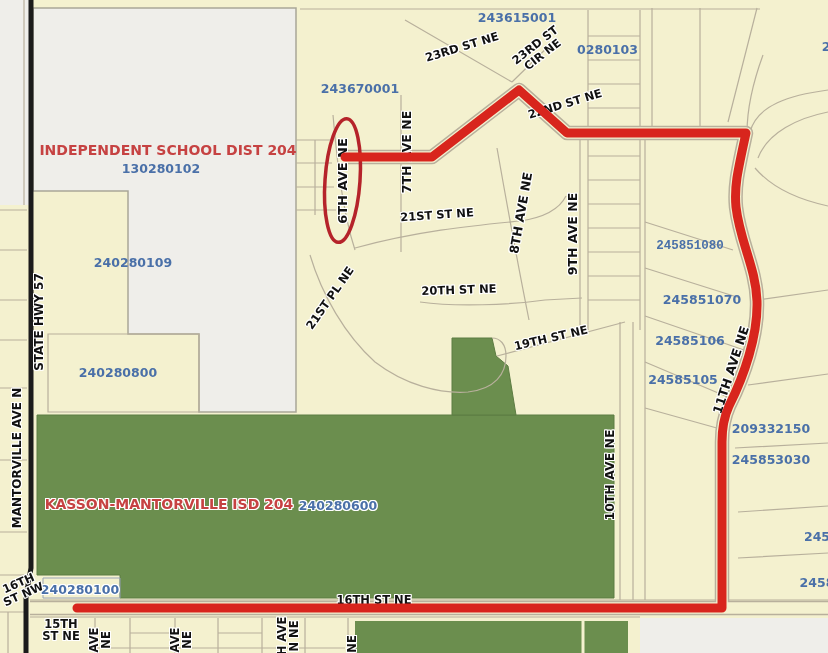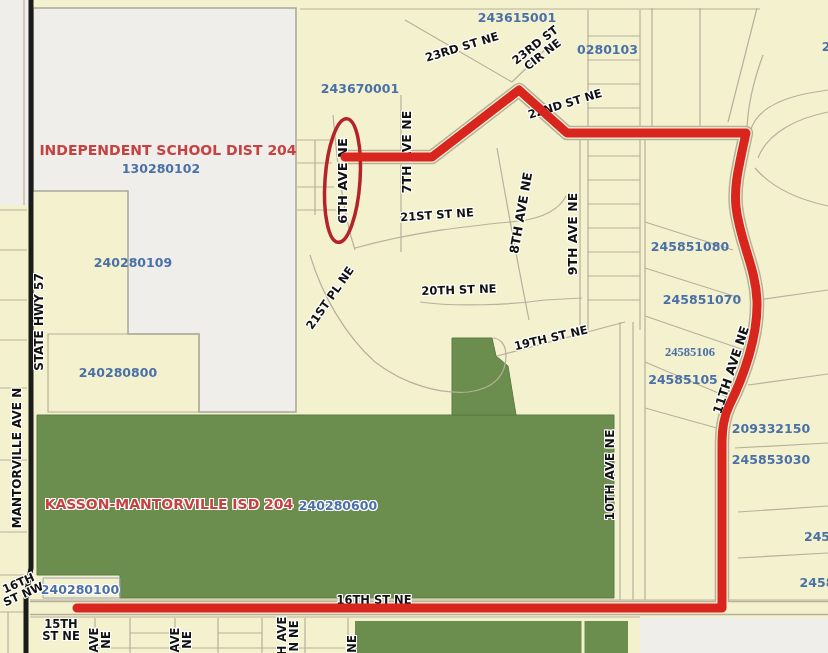--- a/index.html
+++ b/index.html
@@ -88,23 +88,23 @@
   </svg>
 
   <div id="labels">
       <span class="lbl lbl-parcel" style="left: 517px; top: 18px; transform: translate(-50%, -50%) rotate(0deg);">243615001</span>
       <span class="lbl lbl-parcel" style="left: 360px; top: 65px; transform: translate(-50%, -50%) rotate(0deg); margin-top: 24px;">243670001</span>
       <span class="lbl lbl-parcel" style="left: 596px; top: 50px; transform: translate(-50%, -50%) rotate(0deg); padding-left: 23px;">0280103</span>
       <span class="lbl lbl-parcel" style="left: 161px; top: 169px; transform: translate(-50%, -50%) rotate(0deg);">130280102</span>
       <span class="lbl lbl-parcel" style="left: 85px; top: 263px; transform: translate(-50%, -50%) rotate(0deg); margin-left: 48px;">240280109</span>
       <span class="lbl lbl-parcel" style="left: 118px; top: 373px; transform: translate(-50%, -50%) rotate(0deg);">240280800</span>
       <span class="lbl lbl-parcel halo" style="left: 338px; top: 506px; transform: translate(-50%, -50%) rotate(0deg);">240280600</span>
-      <span class="lbl lbl-parcel" style="left: 690px; top: 247px; transform: translate(-50%, -50%) rotate(0deg);">245851080</span>
+      <span class="lbl lbl-parcel" style="left: 690px; top: 247px; transform: translate(-50%, -50%) rotate(0deg); font-family: Liberation Mono, monospace;">245851080</span>
       <span class="lbl lbl-parcel" style="left: 702px; top: 300px; transform: translate(-50%, -50%) rotate(0deg);">245851070</span>
-      <span class="lbl lbl-parcel" style="left: 690px; top: 353px; transform: translate(-50%, -50%) rotate(0deg); font-family: Liberation Serif, serif;">24585106</span>
+      <span class="lbl lbl-parcel" style="left: 690px; top: 341px; transform: translate(-50%, -50%) rotate(0deg);">24585106</span>
       <span class="lbl lbl-parcel" style="left: 683px; top: 380px; transform: translate(-50%, -50%) rotate(0deg);">24585105</span>
       <span class="lbl lbl-parcel" style="left: 771px; top: 429px; transform: translate(-50%, -50%) rotate(0deg);">209332150</span>
       <span class="lbl lbl-parcel" style="left: 771px; top: 460px; transform: translate(-50%, -50%) rotate(0deg); text-align: right;">245853030</span>
       <span class="lbl lbl-parcel halo" style="left: 80px; top: 590px; transform: translate(-50%, -50%) rotate(0deg);">240280100</span>
       <span class="lbl lbl-parcel" style="left: 817px; top: 537px; transform: translate(-50%, -50%) rotate(0deg);">245</span>
       <span class="lbl lbl-parcel" style="left: 817px; top: 583px; transform: translate(-50%, -50%) rotate(0deg);">2458</span>
       <span class="lbl lbl-parcel" style="left: 826px; top: 47px; transform: translate(-50%, -50%) rotate(0deg);">2</span>
       <span class="lbl lbl-district" style="left: 168px; top: 151px; transform: translate(-50%, -50%) rotate(0deg);">INDEPENDENT SCHOOL DIST 204</span>
       <span class="lbl lbl-district halo" style="left: 169px; top: 505px; transform: translate(-50%, -50%) rotate(0deg); text-align: center;">KASSON-MANTORVILLE ISD 204</span>
       <span class="lbl lbl-street" style="left: 462px; top: 47px; transform: translate(-50%, -50%) rotate(-17deg);">23RD ST NE</span>

